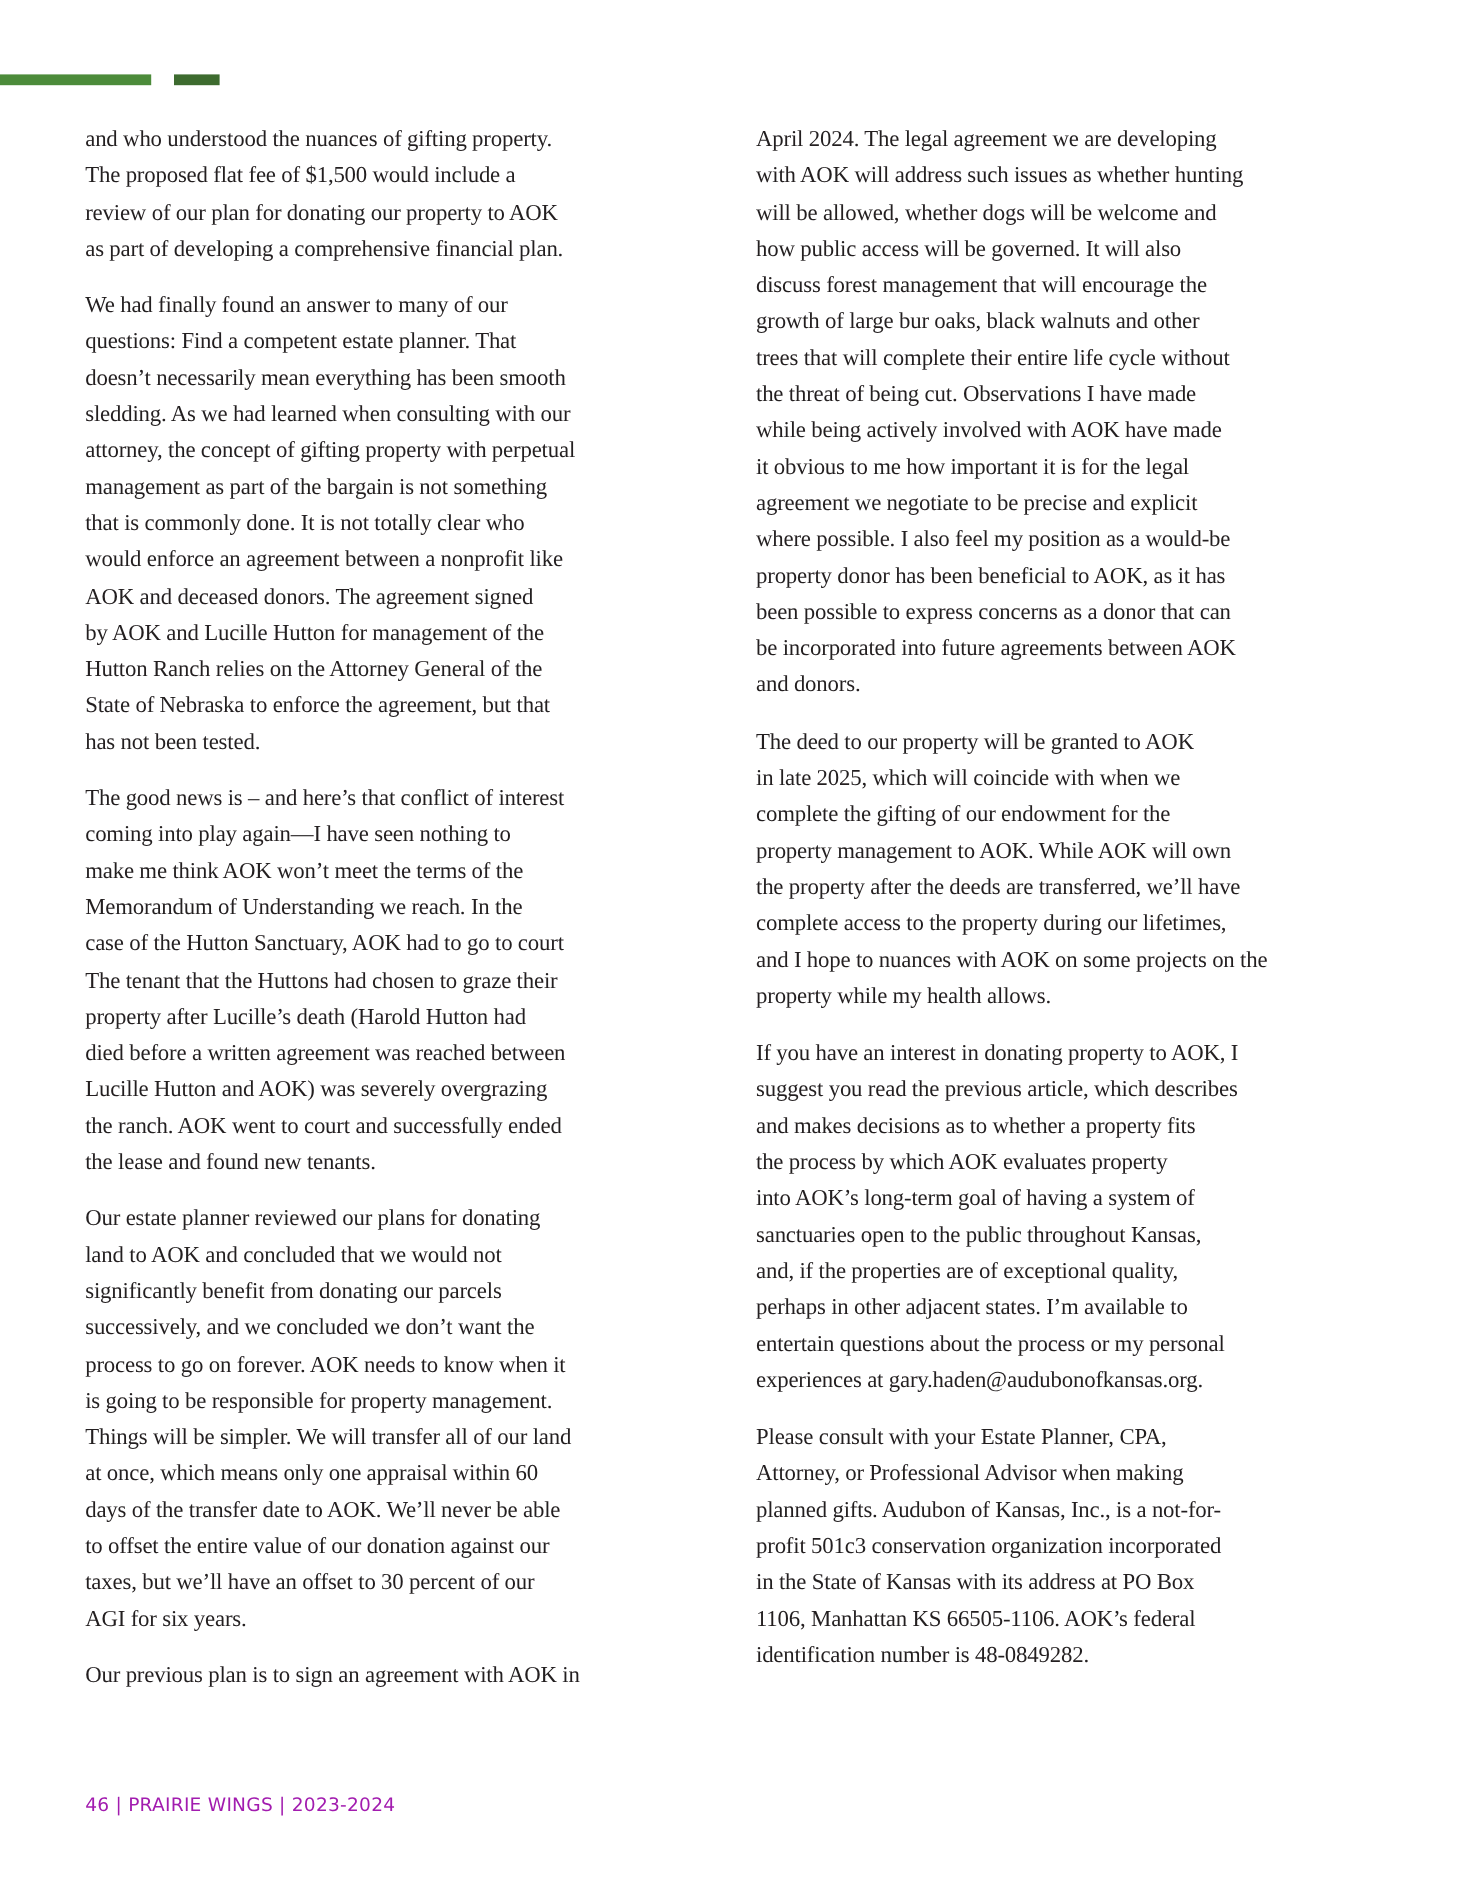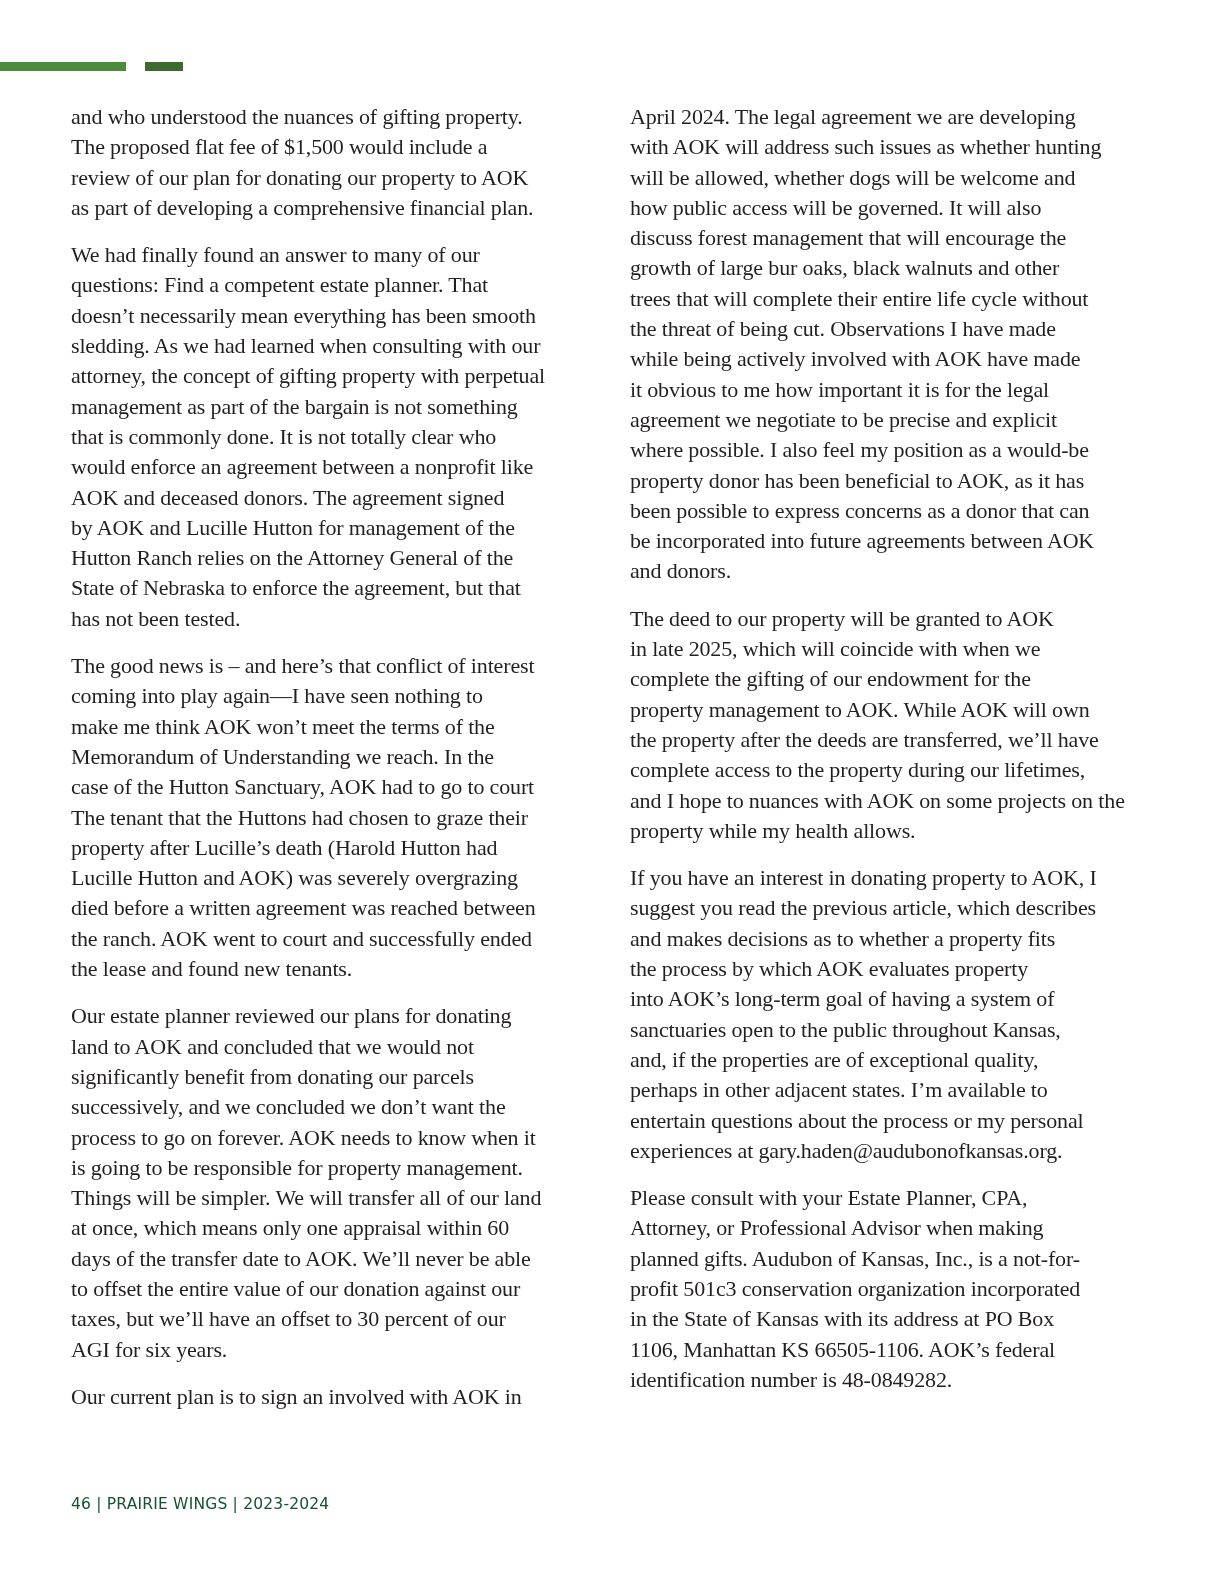--- a/index.html
+++ b/index.html
@@ -20,35 +20,35 @@
     .bar-short {
       position: absolute;
       left: 145px; top: 62px;
       width: 38px; height: 9px;
       background: #3d6b2f;
     }
     .column {
       position: absolute;
       top: 102px;
       font-family: "Liberation Serif", "DejaVu Serif", serif;
-      font-size: 22px;
+      font-size: 19px;
       line-height: 30.3px;
       letter-spacing: -0.15px;
     }
     .col-left { left: 71px; width: 530px; }
     .col-right { left: 630px; width: 530px; }
     .column p { margin: 0 0 17px 0; }
     .column .ln { display: block; white-space: nowrap; }
     .column b { font-weight: normal; }
     .footer {
       position: absolute;
       left: 71px; top: 1495px;
       font-family: "DejaVu Sans", "Liberation Sans", sans-serif;
       font-size: 15.5px;
-      color: #14532d;
+      color: #a21caf;
       letter-spacing: 0.2px;
     }
   </style>
 </head>
 <body>
 
 <div class="bar-long"></div>
 <div class="bar-short"></div>
 
 <div class="column col-left" id="left-col">
@@ -74,41 +74,41 @@
       <span class="ln">has not been tested.</span>
     </p>
     <p>
       <span class="ln">The good news is – and here’s that conflict of interest</span>
       <span class="ln">coming into play again—I have seen nothing to</span>
       <span class="ln">make me think AOK won’t meet the terms of the</span>
       <span class="ln">Memorandum of Understanding we reach. In the</span>
       <span class="ln">case of the Hutton Sanctuary, AOK had to go to court</span>
       <span class="ln">The tenant that the Huttons had chosen to graze their</span>
       <span class="ln">property after Lucille’s death (Harold Hutton had</span>
+      <span class="ln">died before a written agreement was reached between</span>
       <span class="ln">Lucille Hutton and AOK) was severely overgrazing</span>
-      <span class="ln">died before a written agreement was reached between</span>
       <span class="ln">the ranch. AOK went to court and successfully ended</span>
       <span class="ln">the lease and found new tenants.</span>
     </p>
     <p>
       <span class="ln">Our estate planner reviewed our plans for donating</span>
       <span class="ln">land to AOK and concluded that we would not</span>
       <span class="ln">significantly benefit from donating our parcels</span>
       <span class="ln">successively, and we concluded we don’t want the</span>
       <span class="ln">process to go on forever. AOK needs to know when it</span>
       <span class="ln">is going to be responsible for property management.</span>
       <span class="ln">Things will be simpler. We will transfer all of our land</span>
       <span class="ln">at once, which means only one appraisal within 60</span>
       <span class="ln">days of the transfer date to AOK. We’ll never be able</span>
       <span class="ln">to offset the entire value of our donation against our</span>
       <span class="ln">taxes, but we’ll have an offset to 30 percent of our</span>
       <span class="ln">AGI for six years.</span>
     </p>
     <p>
-      <span class="ln">Our current plan is to sign an involved with AOK in</span>
+      <span class="ln">Our previous plan is to sign an agreement with AOK in</span>
     </p>
   </div>
 
 <div class="column col-right" id="right-col">
   <div id="right-paras">
       <p>
         <span class="ln">April 2024. The legal agreement we are developing</span>
         <span class="ln">with AOK will address such issues as whether hunting</span>
         <span class="ln">will be allowed, whether dogs will be welcome and</span>
         <span class="ln">how public access will be governed. It will also</span>

